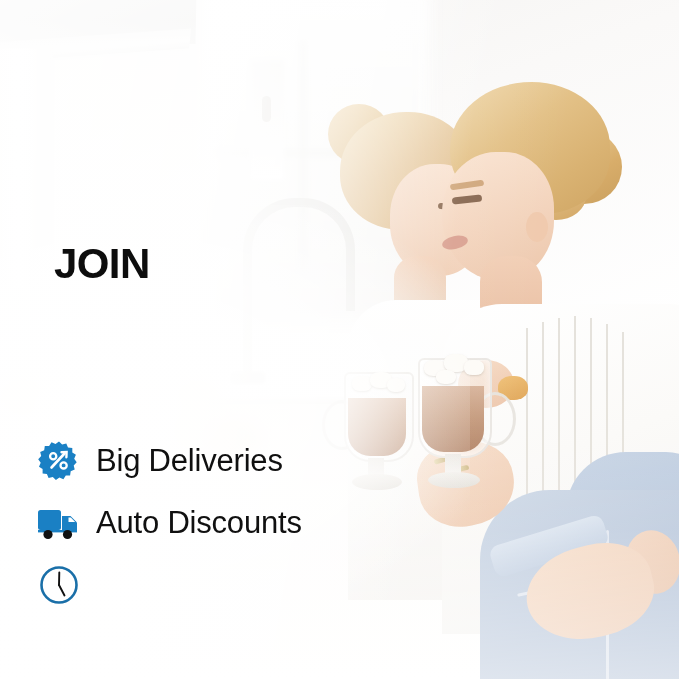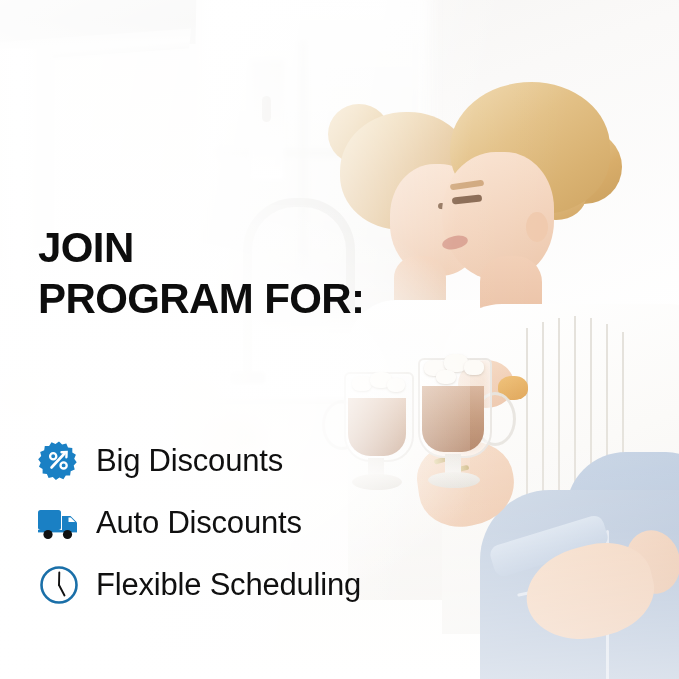--- a/index.html
+++ b/index.html
@@ -141,21 +141,21 @@
   .wash{position:absolute;inset:0;pointer-events:none;
     background:
       linear-gradient(100deg,rgba(255,255,255,.97) 0%,rgba(255,255,255,.93) 30%,
                       rgba(255,255,255,.55) 47%,rgba(255,255,255,.06) 62%,rgba(255,255,255,0) 74%),
       linear-gradient(0deg,rgba(255,255,255,.55) 0%,rgba(255,255,255,.14) 22%,rgba(255,255,255,0) 45%);}
   .wash2{position:absolute;left:0;top:205px;width:470px;height:420px;pointer-events:none;
     background:radial-gradient(ellipse at 28% 48%,rgba(255,255,255,.92) 0%,rgba(255,255,255,.72) 45%,rgba(255,255,255,0) 78%);}
 
   
   .content{position:absolute;left:38px;top:222px;width:600px;}
-  .headline{margin:0;color:#0d0d0d;font-weight:bold;
+  .headline{margin:16px;color:#0d0d0d;font-weight:bold;
     font-size:42px;line-height:51px;letter-spacing:-0.6px;
     font-family:"Liberation Sans","DejaVu Sans",sans-serif;}
   .headline .hl-line{display:block;white-space:nowrap;}
 
   .benefits{position:absolute;left:36px;top:430px;width:600px;}
   .benefit{display:flex;align-items:center;height:62px;}
   .b-icon{width:46px;height:46px;flex:0 0 46px;display:flex;align-items:center;justify-content:center;}
   .b-label{margin-left:14px;color:#101010;font-size:31px;line-height:36px;
     letter-spacing:-0.2px;font-family:"Liberation Sans","DejaVu Sans",sans-serif;}
 </style>
@@ -260,21 +260,20 @@
       <div class="mug-foot" style="left:14px;top:114px;width:52px;height:16px;"></div>
     </div>
 
     <div class="wash"></div>
     <div class="wash2"></div>
   </div>
 
   <div class="content">
     <h1 class="headline">
       <span class="hl-line">JOIN</span>
-      <span class="hl-line">PROGRAM FOR:</span>
     </h1>
   </div>
 
   <div class="benefits">
 
     <div class="benefit">
       <span class="b-icon">
         <svg width="42" height="42" viewBox="0 0 42 42" aria-hidden="true">
           <g fill="#1a80c4">
             <path d="M21 1.5l3.1 3.0 4.2-1.0 1.7 4.0 4.3 0.6 0.0 4.3 3.6 2.4-1.7 4.0 2.5 3.5-3.0 3.1 1.0 4.2-4.0 1.7-0.6 4.3-4.3 0.0-2.4 3.6-4.0-1.7-3.5 2.5-3.1-3.0-4.2 1.0-1.7-4.0-4.3-0.6 0.0-4.3-3.6-2.4 1.7-4.0-2.5-3.5 3.0-3.1-1.0-4.2 4.0-1.7 0.6-4.3 4.3 0.0 2.4-3.6 4.0 1.7z"></path>
@@ -282,21 +281,21 @@
           <g stroke="#ffffff" stroke-width="2.6" stroke-linecap="round" fill="none">
             <line x1="13.5" y1="27.5" x2="26.5" y2="13.5"></line>
           </g>
           <circle cx="15.2" cy="16.2" r="3.1" fill="none" stroke="#ffffff" stroke-width="2.3"></circle>
           <circle cx="25.6" cy="25.4" r="3.1" fill="none" stroke="#ffffff" stroke-width="2.3"></circle>
           <g stroke="#ffffff" stroke-width="2.4" stroke-linecap="round" fill="none">
             <path d="M23.5 12.2 L28.6 12.0 L28.4 17.2"></path>
           </g>
         </svg>
       </span>
-      <span class="b-label">Big Discounts</span>
+      <span class="b-label">Big Deliveries</span>
     </div>
 
     <div class="benefit">
       <span class="b-icon">
         <svg width="44" height="36" viewBox="0 0 44 36" aria-hidden="true">
           <rect x="1" y="5" width="23" height="20" rx="2.5" fill="#1a80c4"></rect>
           <path d="M25 11 h8.5 l6.5 6.5 V25 H25 Z" fill="#1a80c4"></path>
           <path d="M31.5 12.6 h2.3 l4.4 4.4 h-6.7 Z" fill="#ffffff"></path>
           <rect x="1" y="25" width="39" height="2.4" fill="#1a80c4"></rect>
           <circle cx="11" cy="29.5" r="4.6" fill="#111111"></circle>
@@ -307,17 +306,16 @@
     </div>
 
     <div class="benefit">
       <span class="b-icon">
         <svg width="42" height="42" viewBox="0 0 42 42" aria-hidden="true">
           <circle cx="21" cy="21" r="17.5" fill="none" stroke="#1a6fa8" stroke-width="2.6"></circle>
           <line x1="21" y1="21" x2="21.3" y2="8.5" stroke="#111111" stroke-width="1.9" stroke-linecap="round"></line>
           <line x1="21" y1="21" x2="26.5" y2="31.5" stroke="#111111" stroke-width="1.9" stroke-linecap="round"></line>
         </svg>
       </span>
-      <span class="b-label">Flexible Scheduling</span>
     </div>
 
   </div>
 </div>
 
 </body></html>

